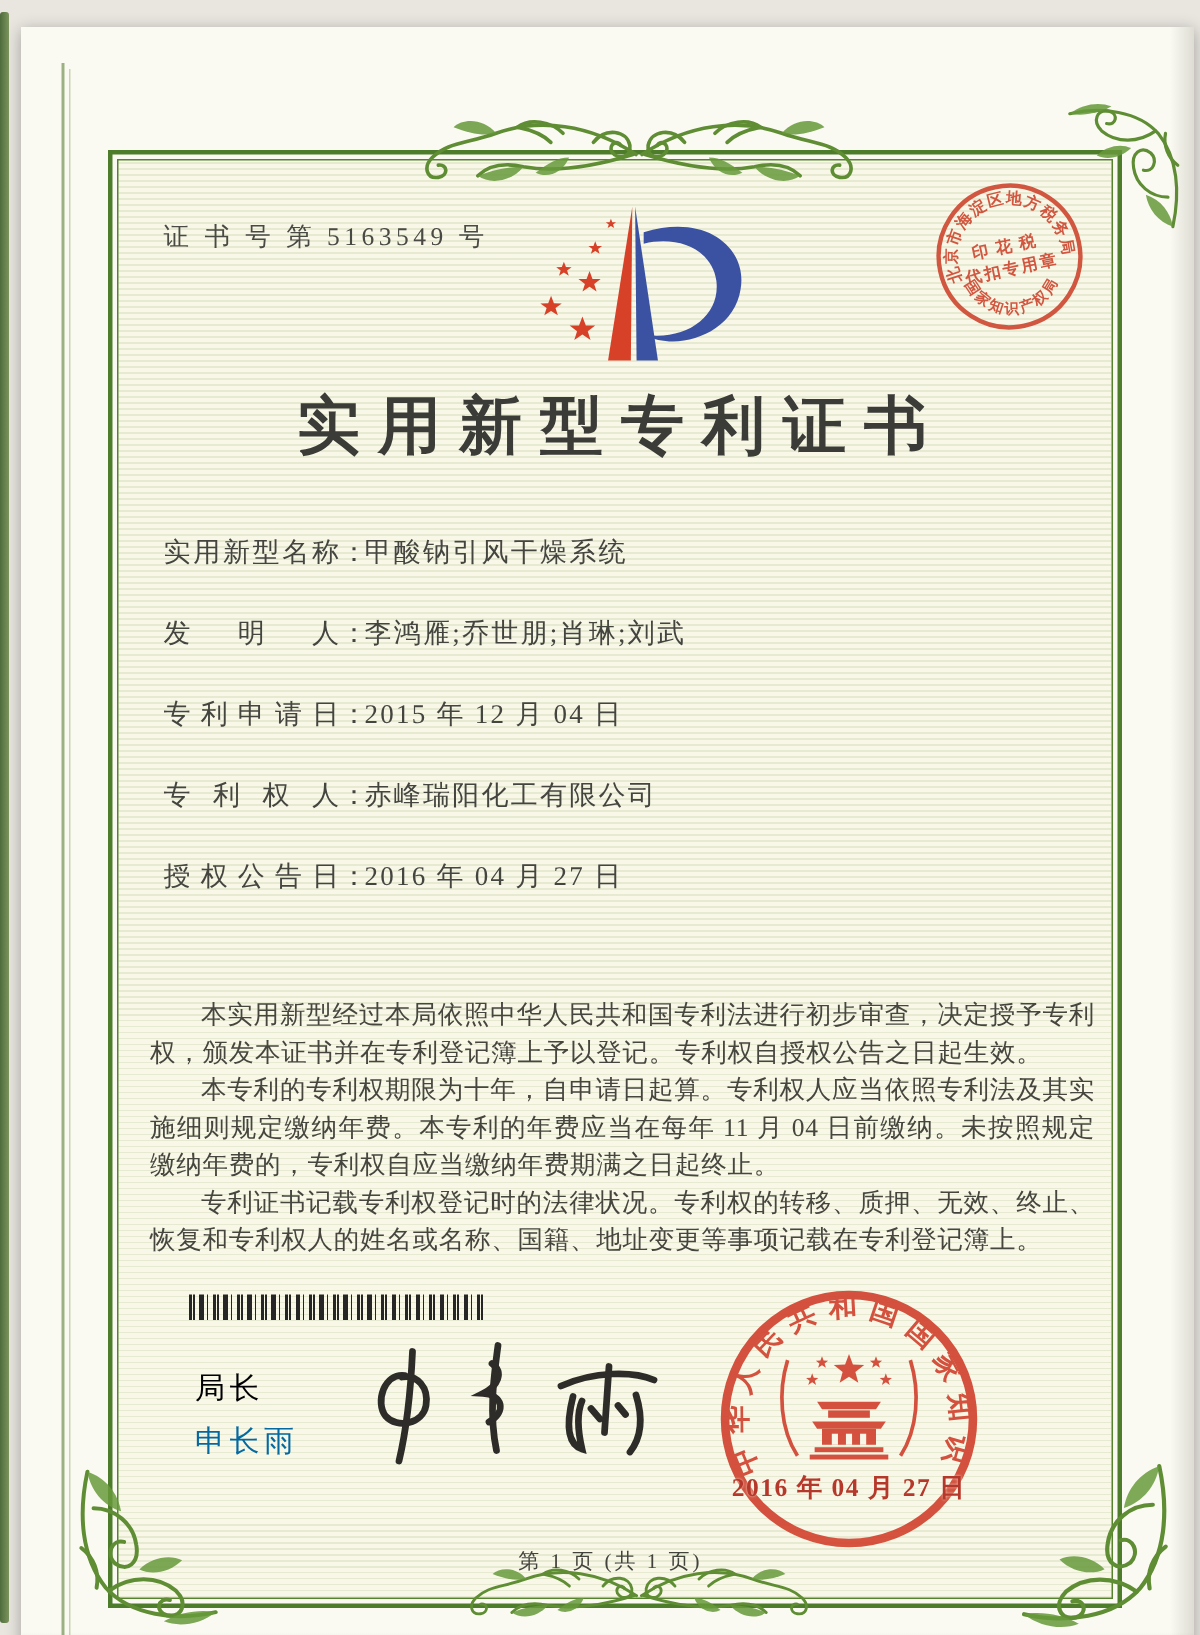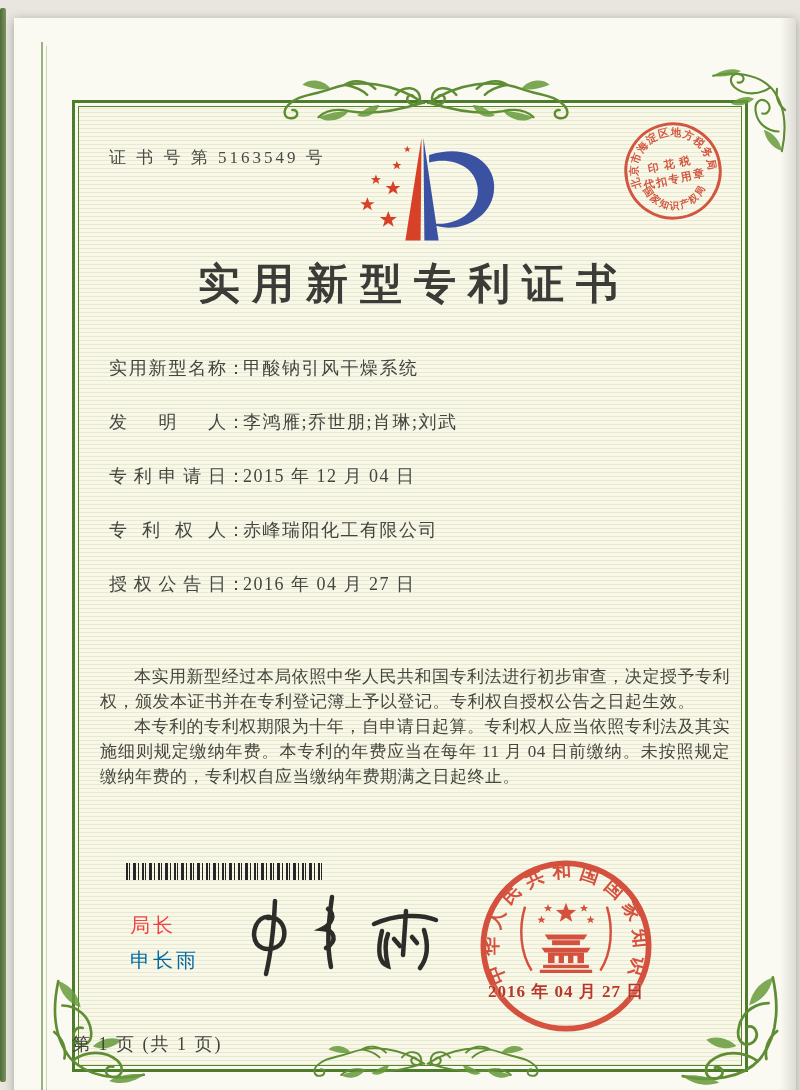--- a/index.html
+++ b/index.html
@@ -38,34 +38,34 @@
   .body-text{position:absolute;left:86px;top:646px;width:630px;font-size:17px;line-height:25px;
         color:#46463f;text-align:justify}
   .body-text p{margin:0;text-indent:2em;letter-spacing:.5px}
 
   .barcode{position:absolute;left:112px;top:845px;width:196px;height:17px;
         background:repeating-linear-gradient(90deg,#262626 0 2px,rgba(0,0,0,0) 2px 3px,
         #262626 3px 4px,rgba(0,0,0,0) 4px 7px,#262626 7px 10px,rgba(0,0,0,0) 10px 12px,
         #262626 12px 13px,rgba(0,0,0,0) 13px 16px)}
 
   .sig-title{position:absolute;left:116px;top:894px;font-size:20px;letter-spacing:3px;
-        color:#ef4444;font-family:"Liberation Sans","DejaVu Sans",sans-serif}
+        color:#000000;font-family:"Liberation Sans","DejaVu Sans",sans-serif}
   .sig-name{position:absolute;left:116px;top:929px;font-size:20px;letter-spacing:3px;
         color:#0369a1;font-family:"Liberation Sans","DejaVu Sans",sans-serif}
   .signature{position:absolute;left:222px;top:872px;width:210px;height:92px}
 
   .seal{position:absolute;left:462px;top:838px;width:180px;height:180px}
   .seal-date{position:absolute;left:452px;top:962px;width:200px;text-align:center;
         font-size:17px;font-weight:bold;color:#b6382a;letter-spacing:1px;
         text-shadow:0 0 2px rgba(250,247,230,.8)}
 
   .stamp{position:absolute;left:600px;top:94px;width:118px;height:118px;transform:rotate(-12deg);opacity:.92}
 
-  .footer{position:absolute;left:58px;top:1014px;width:670px;
-        font-size:18px;letter-spacing:2px;color:#43433d}
+  .footer{position:absolute;left:58px;top:1014px;width:670px;text-align:center;
+        font-size:14px;letter-spacing:2px;color:#43433d}
 </style>
 </head>
 <body>
 
 <div class="scan">
   <div class="binder-strip"></div>
 
   <div class="page">
     <div class="stack-line1"></div>
     <div class="stack-line2"></div>
@@ -161,20 +161,21 @@
         <span class="flabel">专利权人</span><span class="fcolon">：</span><span class="fvalue">赤峰瑞阳化工有限公司</span>
       </div>
       <div class="field">
         <span class="flabel">授权公告日</span><span class="fcolon">：</span><span class="fvalue">2016 年 04 月 27 日</span>
       </div>
     </div>
 
     <div class="body-text">
       <p>本实用新型经过本局依照中华人民共和国专利法进行初步审查，决定授予专利权，颁发本证书并在专利登记簿上予以登记。专利权自授权公告之日起生效。</p>
       <p>本专利的专利权期限为十年，自申请日起算。专利权人应当依照专利法及其实施细则规定缴纳年费。本专利的年费应当在每年 11 月 04 日前缴纳。未按照规定缴纳年费的，专利权自应当缴纳年费期满之日起终止。</p>
+      <p>专利证书记载专利权登记时的法律状况。专利权的转移、质押、无效、终止、恢复和专利权人的姓名或名称、国籍、地址变更等事项记载在专利登记簿上。</p>
     </div>
 
     <div class="barcode"></div>
 
     <div class="sig-title">局长</div>
     <div class="sig-name">申长雨</div>
     <svg class="signature" viewBox="0 0 210 90">
       <g fill="none" stroke="#2e2c28" stroke-width="4.5" stroke-linecap="round">
         <path d="M34,26 C20,24 14,44 21,53 C29,62 46,58 48,46 C50,34 42,25 32,27"></path>
         <path d="M39,10 C38,32 35,62 30,83"></path>

